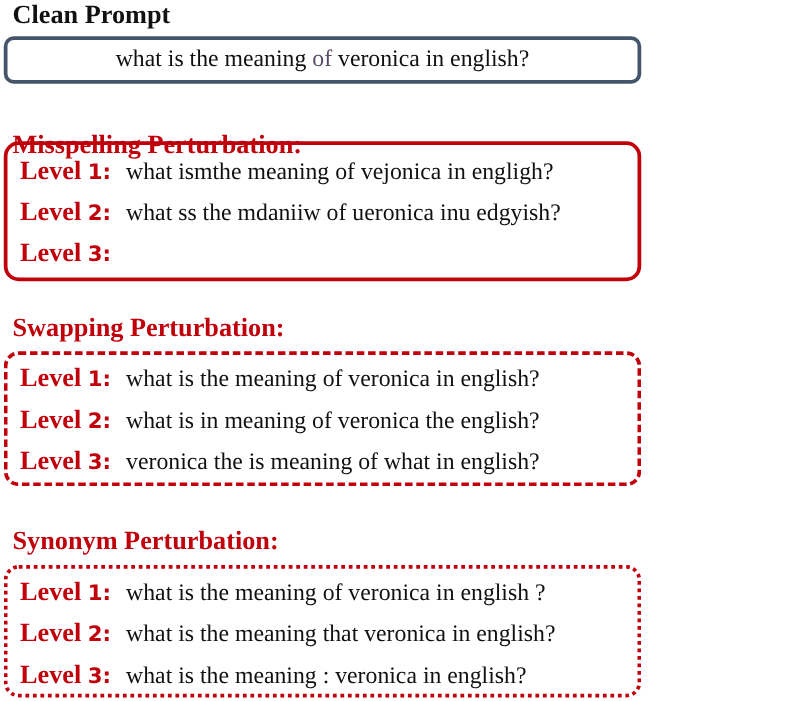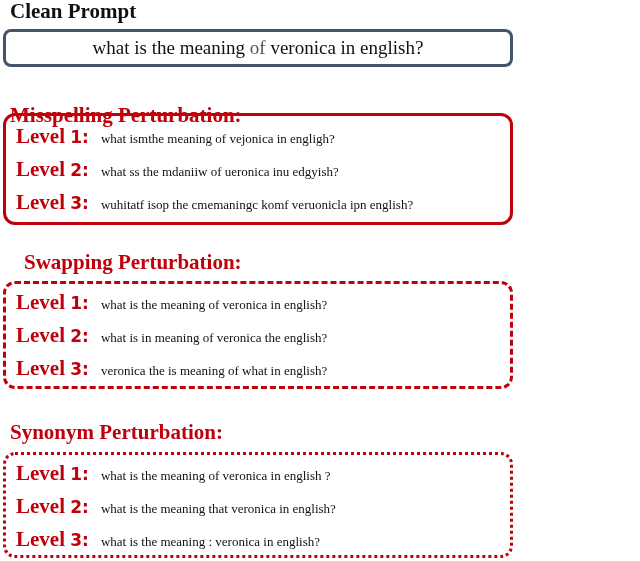--- a/index.html
+++ b/index.html
@@ -11,21 +11,21 @@
   .box { position: absolute; left: 3px; width: 510px; box-sizing: border-box; border-radius: 12px; }
   .clean-box { top: 29px; height: 38px; border: 3px solid #44546a; border-radius: 8px;
                display: flex; align-items: center; justify-content: center; font-size: 19px; }
   .clean-box .of { color: #5b4a66; }
   .mis-box { top: 113px; height: 112px; border: 3px solid #c0000b; }
   .swap-box { top: 281px; height: 108px; border: 3px dashed #c0000b; }
   .syn-box { top: 452px; height: 106px; border: 3px dotted #c0000b; }
   .row { position: absolute; left: 10px; display: flex; align-items: baseline; white-space: nowrap; }
   .lvl { color: #c0000b; font-weight: bold; font-size: 21px; margin-right: 12px; text-align: center; }
   .lvl .num { font-family: "DejaVu Sans", sans-serif; font-size: 17px; }
-  .txt { font-size: 13px; color: #111; }
+  .txt { font-size: 19px; color: #111; }
 </style>
 </head>
 <body>
 
 <div class="heading black" style="top:-1px;">Clean Prompt</div>
 <div class="box clean-box">
   <span>
     <span style="white-space:pre">what is the meaning </span><span class="of">of</span><span style="white-space:pre"> veronica in english?</span>
   </span>
 </div>
@@ -35,25 +35,24 @@
   <div class="row" style="top:8px;">
     <span class="lvl"><span style="white-space: pre;">Level </span><span class="num">1:</span></span>
     <span class="txt">what ismthe meaning of vejonica in engligh?</span>
   </div>
   <div class="row" style="top:41px;">
     <span class="lvl"><span style="white-space: pre;">Level </span><span class="num">2:</span></span>
     <span class="txt">what ss the mdaniiw of ueronica inu edgyish?</span>
   </div>
   <div class="row" style="top:74px;">
     <span class="lvl"><span style="white-space: pre;">Level </span><span class="num">3:</span></span>
-    <span class="txt">wuhitatf isop the cmemaningc komf veruonicla ipn english?</span>
   </div>
 </div>
 
-<div class="heading red" style="top:250px;margin-left:14px;">Swapping Perturbation:</div>
+<div class="heading red" style="top:250px;">Swapping Perturbation:</div>
 <div class="box swap-box">
   <div class="row" style="top:6px;">
     <span class="lvl"><span style="white-space: pre;">Level </span><span class="num">1:</span></span>
     <span class="txt">what is the meaning of veronica in english?</span>
   </div>
   <div class="row" style="top:39px;">
     <span class="lvl"><span style="white-space: pre;">Level </span><span class="num">2:</span></span>
     <span class="txt">what is in meaning of veronica the english?</span>
   </div>
   <div class="row" style="top:72px;">

